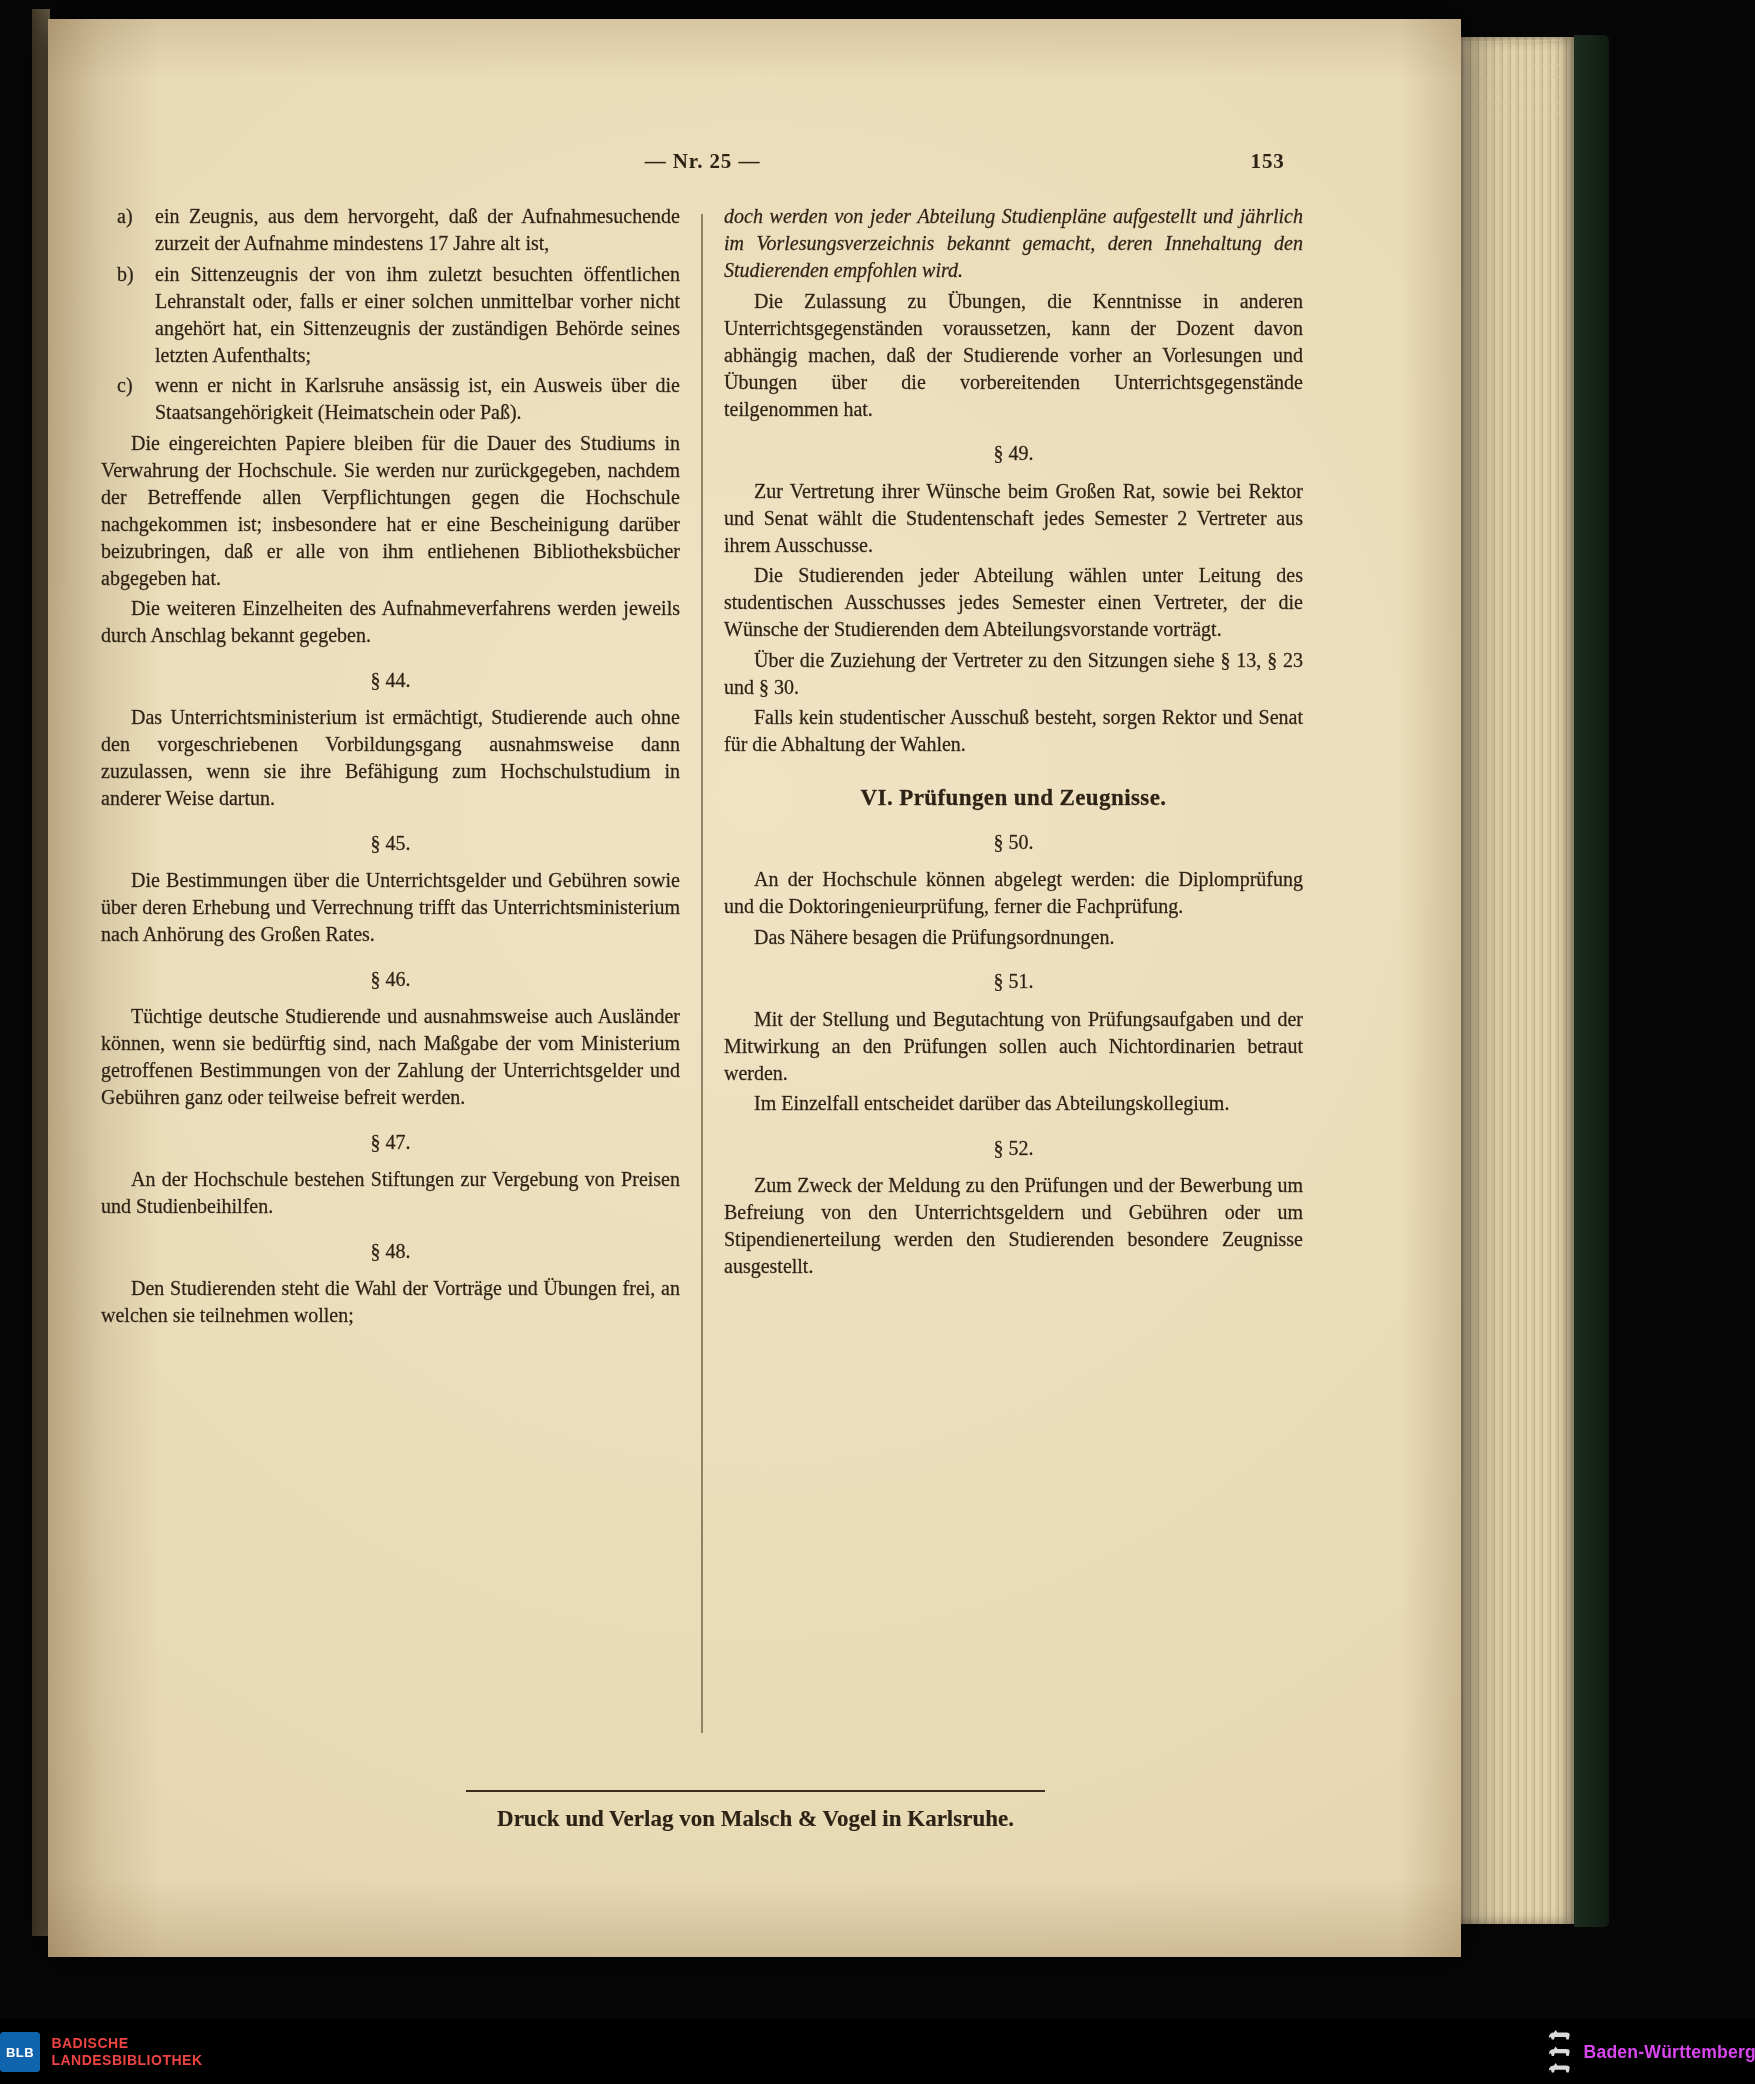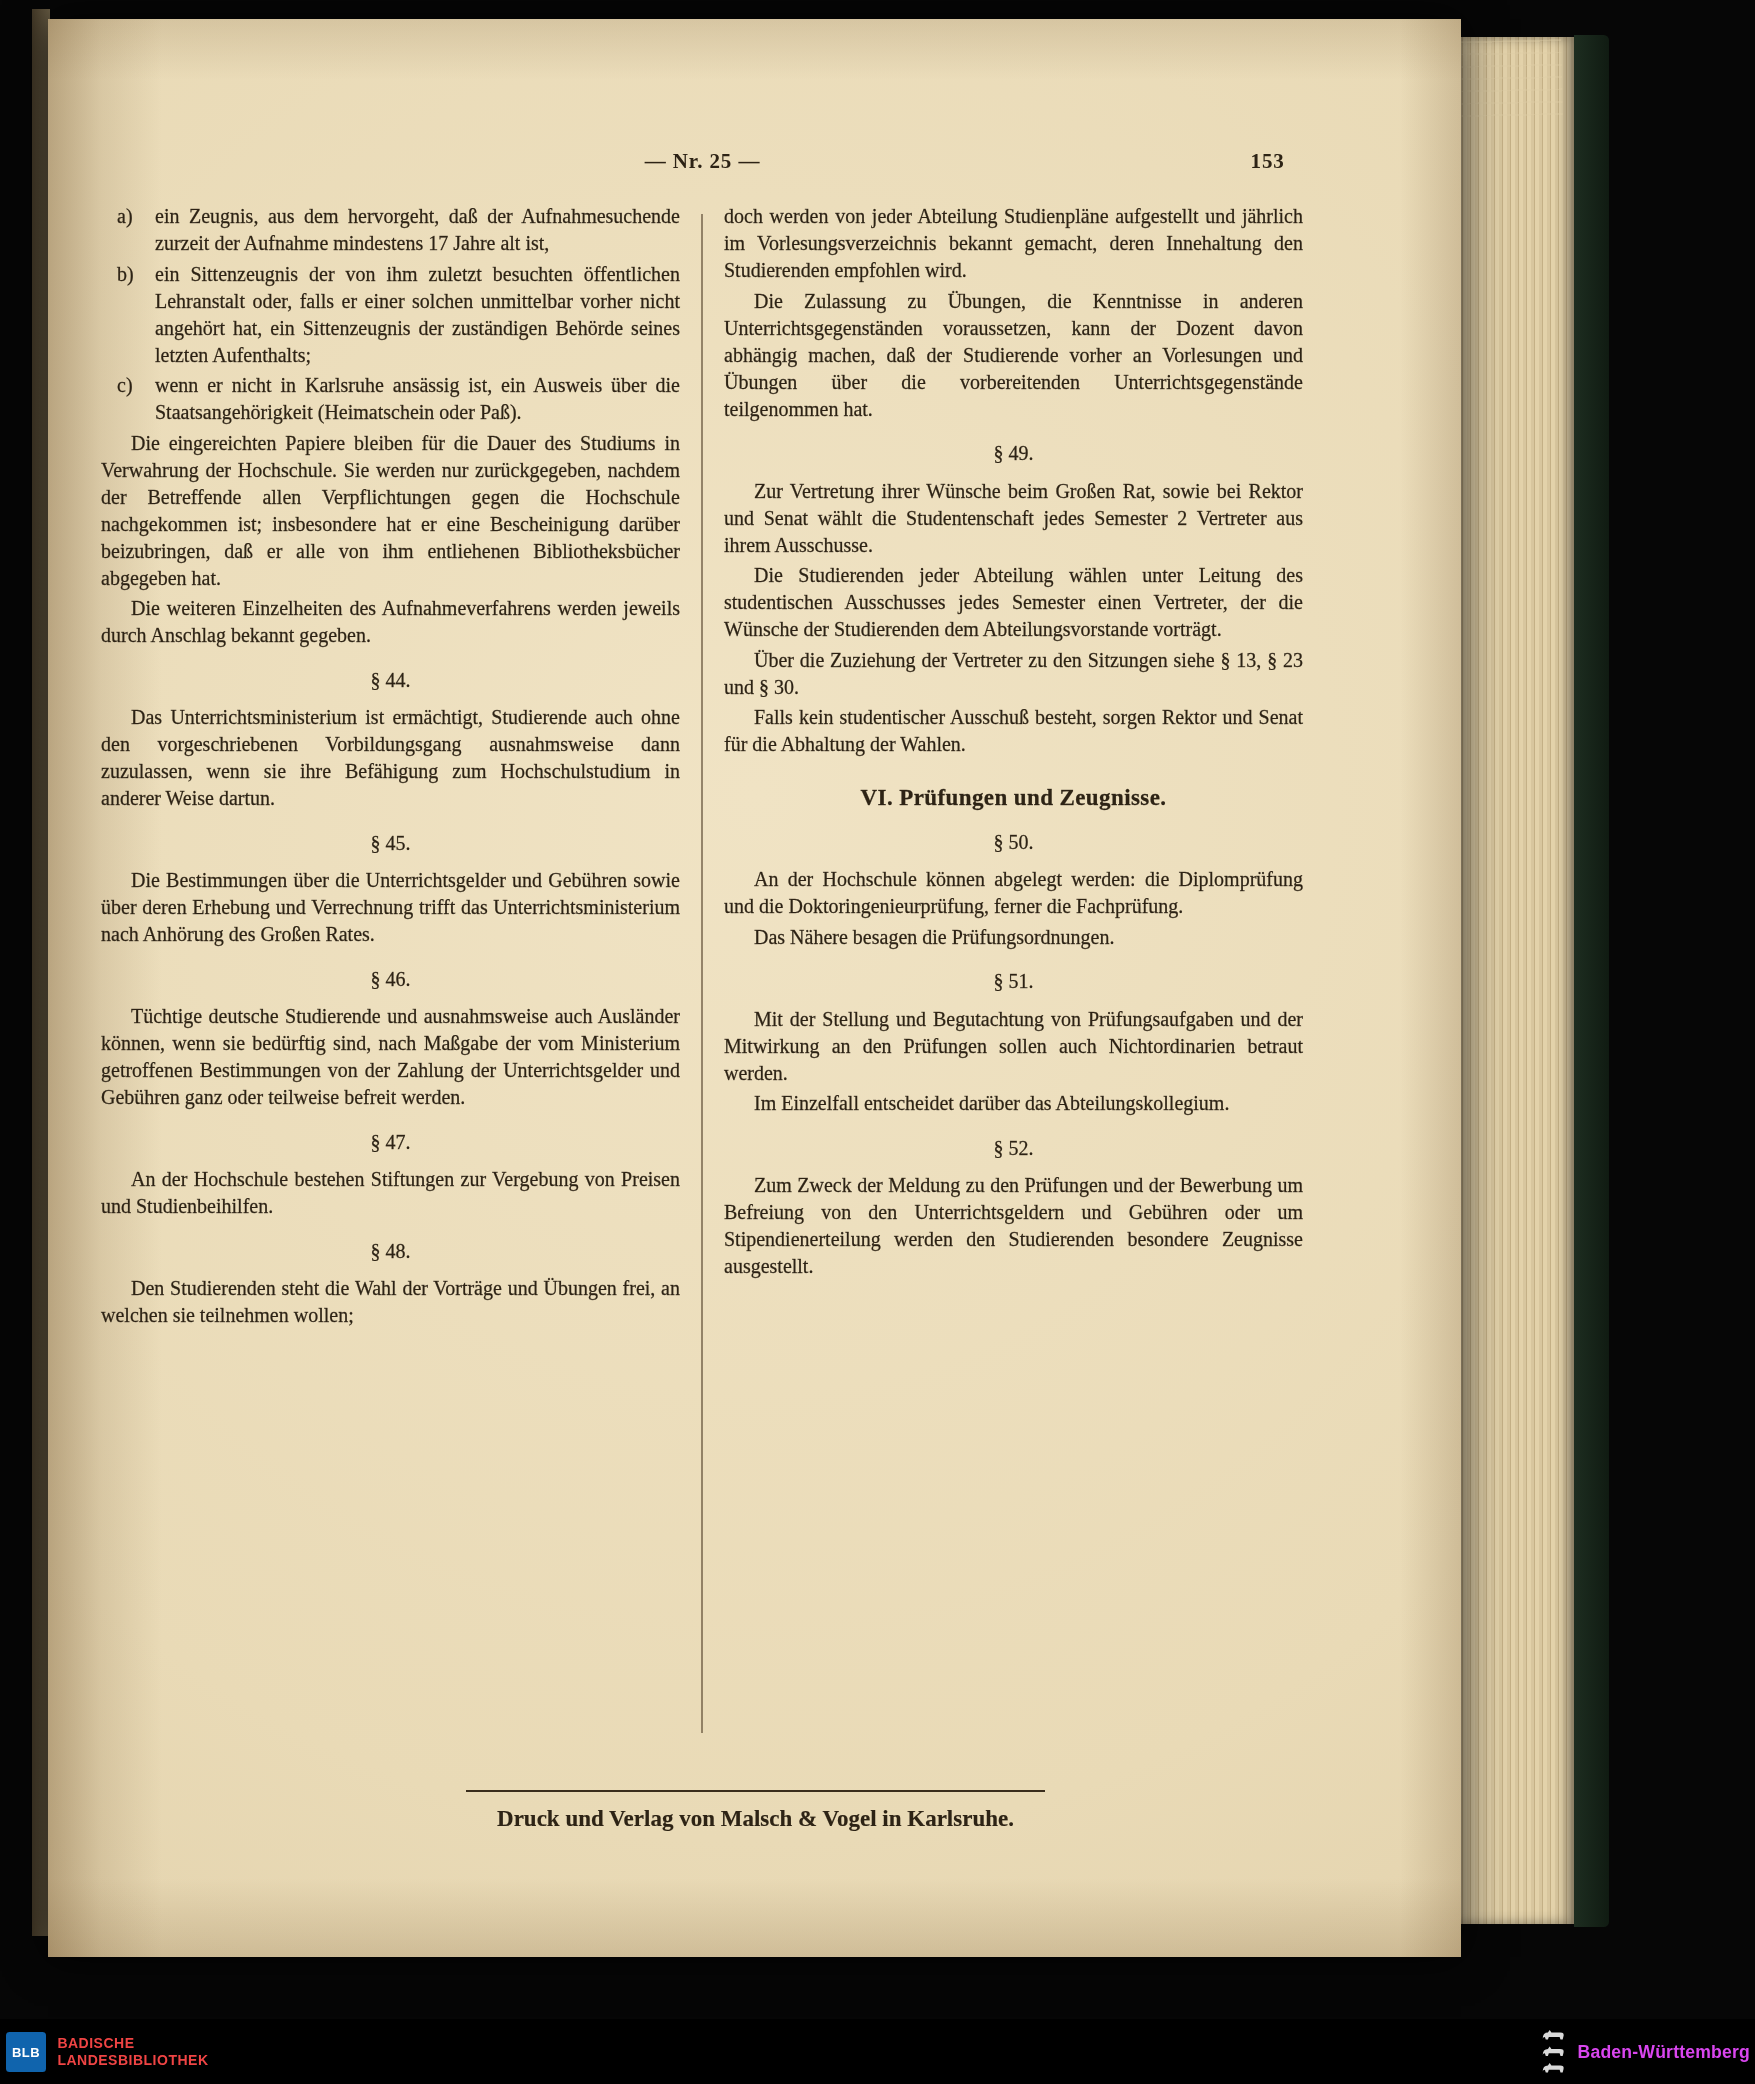--- a/index.html
+++ b/index.html
@@ -37,34 +37,34 @@
   .page-header .pagenum { position:absolute; right:19.3px; top:0; font-weight:700; }
 
   .columns { position:absolute; top:184px; left:0; width:100%; display:flex; gap:44px; }
   .col { width:579px; font-size:20px; line-height:27px; text-align:justify;
          -webkit-text-stroke:0.3px rgba(45,35,21,.75); }
   .col-divider { position:absolute; top:195px; left:600px; width:1.8px; height:1519px;
                  background:rgba(72,54,33,.55); }
 
   .block { margin:0 0 3.5px; }
   .para { text-indent:30px; }
-  .para.cont { text-indent:0; }
+  .para.cont { text-indent:0;font-style:italic; }
   .item { position:relative; padding-left:54px; }
   .item-label { position:absolute; left:16px; }
   .section { text-align:center; text-indent:0; margin:17.6px 0 10.5px; }
   .heading { text-align:center; text-indent:0; font-weight:700; font-size:23px; margin:26px 0 7px;
              letter-spacing:0.4px;font-family:Liberation Serif, serif; }
 
   .imprint-wrap { position:absolute; left:53px; top:1771px; width:1203px; text-align:center; }
   .imprint-rule { width:579px; height:1.8px; background:#3a2d1c; margin:0 auto 14px; }
   .imprint-text { font-size:23px; font-weight:600; -webkit-text-stroke:0.2px rgba(45,35,21,.7); }
 
   
   .footer-bar { position:absolute; left:0; top:2019px; width:1756px; height:66px; background:#000;
-                display:flex; align-items:center; justify-content:space-between; padding:0 6px;
+                display:flex; align-items:center; justify-content:space-between; padding:0 0;
                 font-family:"Liberation Sans","DejaVu Sans",sans-serif; }
   .footer-left { display:flex; align-items:center; gap:11.4px; }
   .blb-badge { width:40px; height:40px; border-radius:3.5px; background:#1064ad; color:#fff;
                display:flex; align-items:center; justify-content:center;
                font-weight:700; font-size:13px; letter-spacing:0.4px; }
   .lib-name { color:#ef4444; font-weight:700; font-size:14px; line-height:16.7px; letter-spacing:0.5px; }
   .footer-right { display:flex; align-items:center; gap:10.5px; color:#d946ef; }
   .bw-name { font-size:17.6px; font-weight:700; letter-spacing:0.2px; }
   .bw-logo { display:block; }
 </style>

